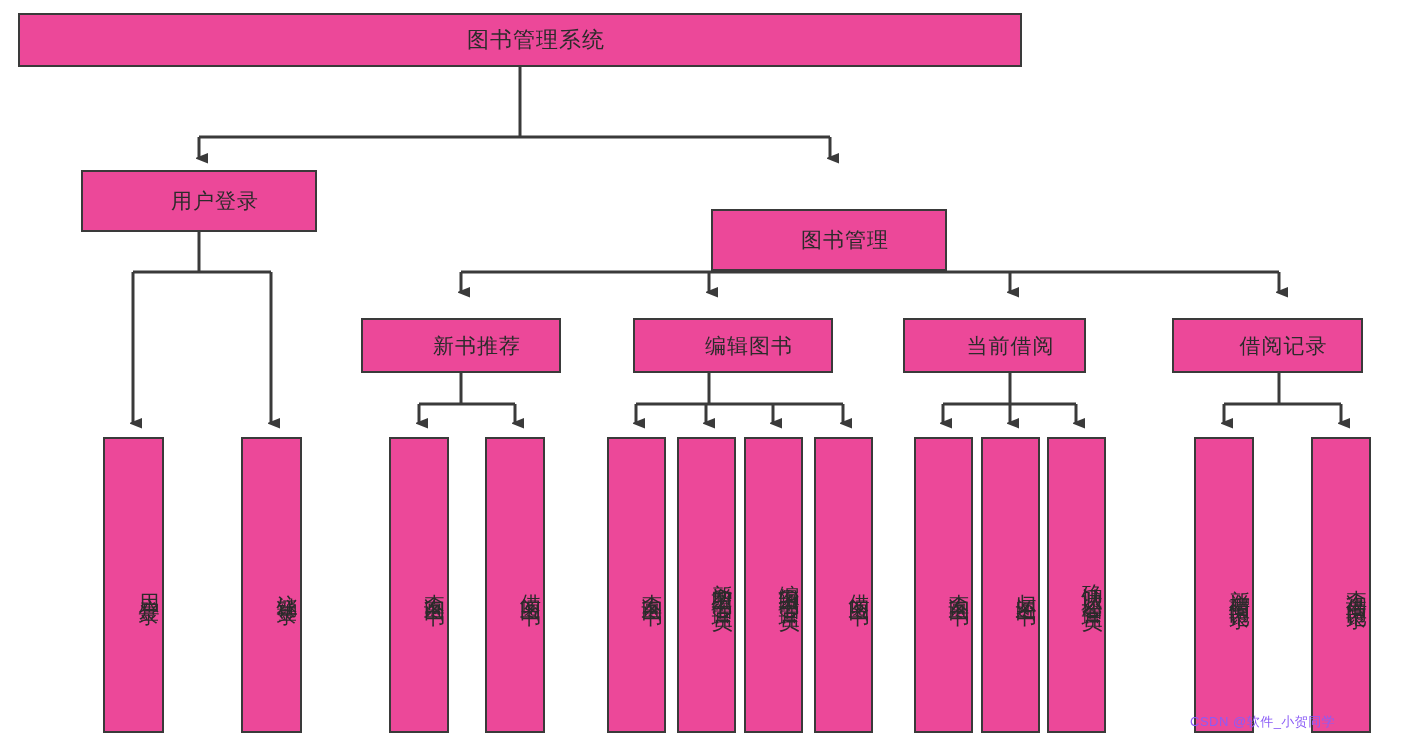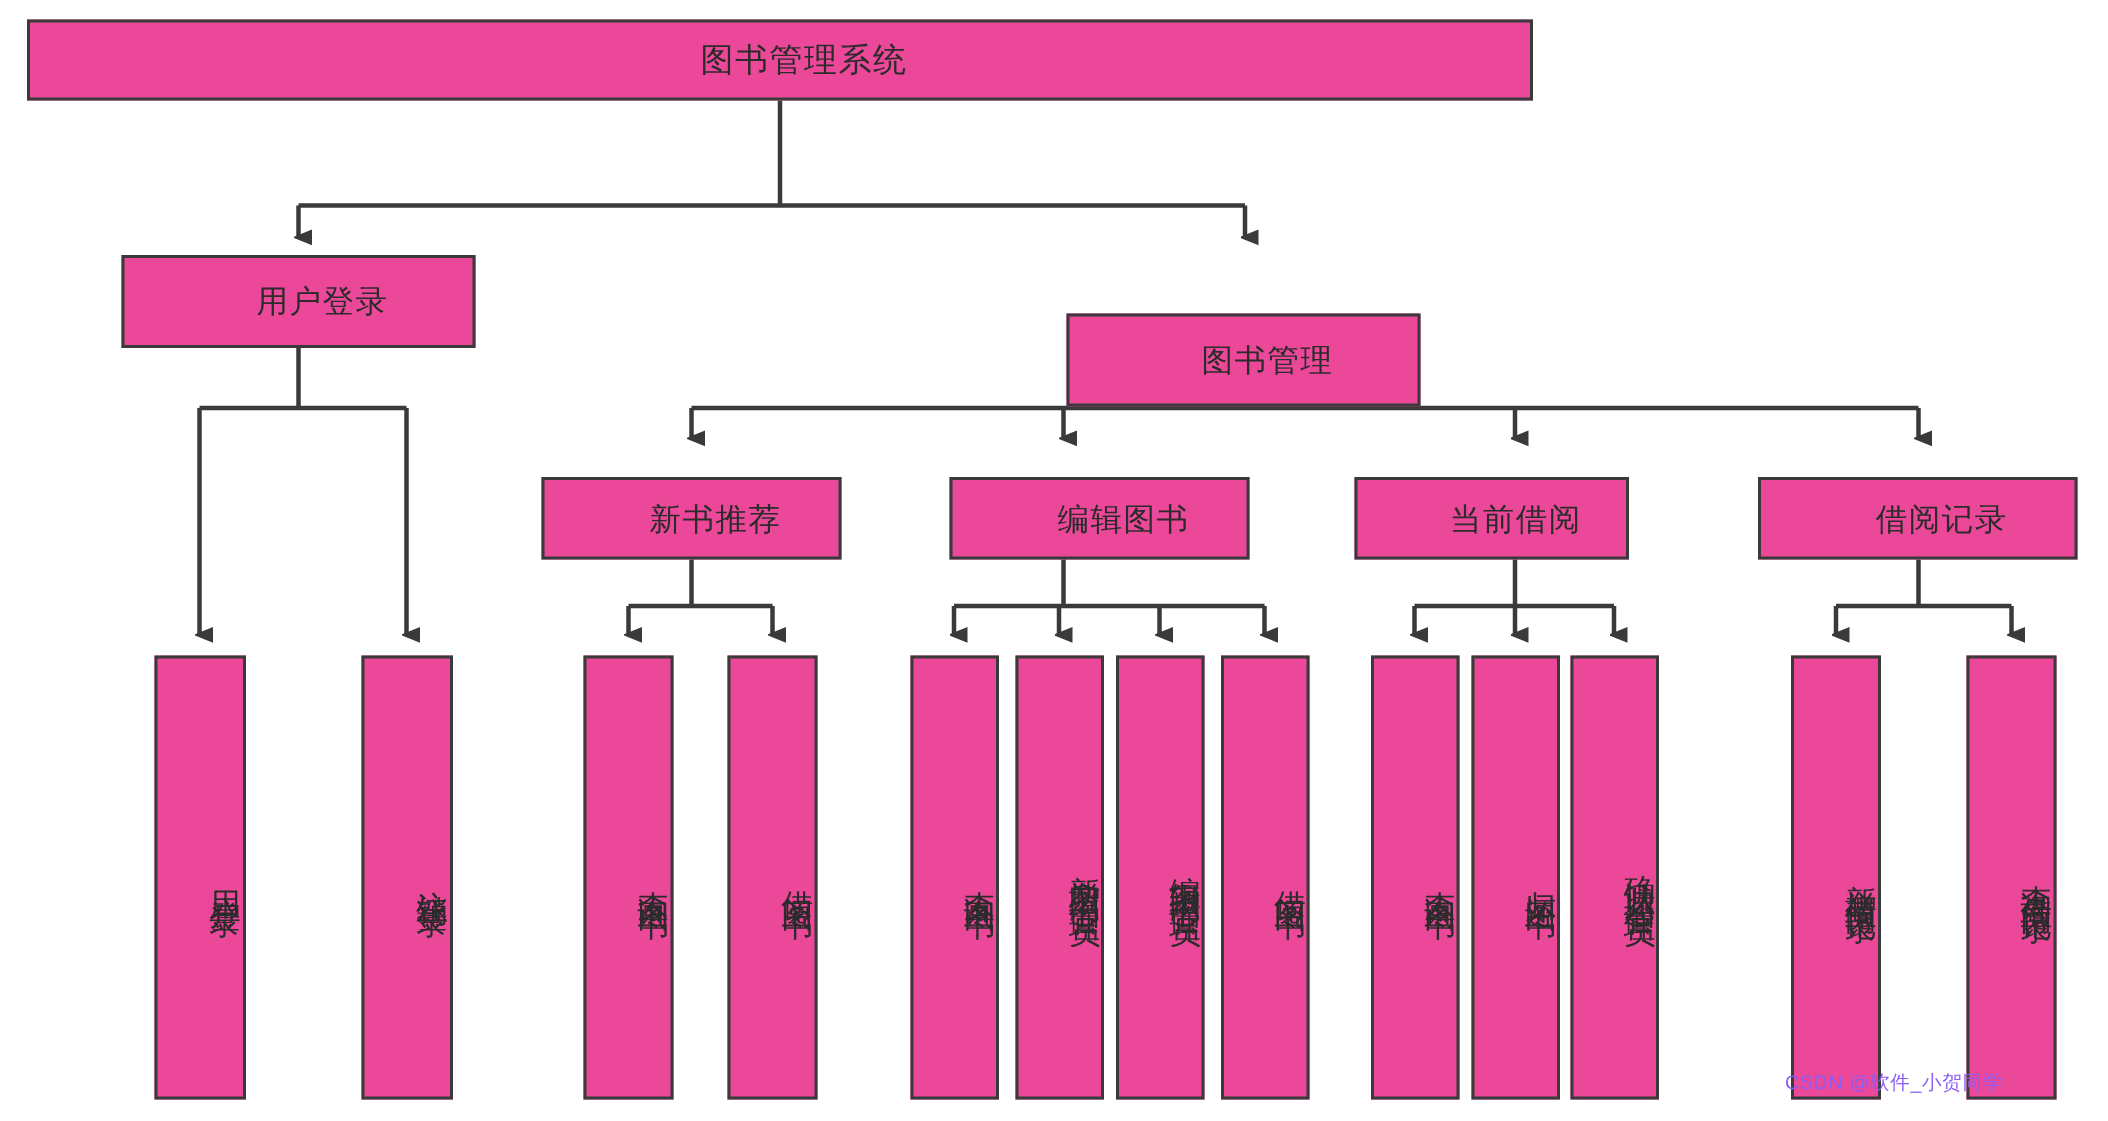--- a/index.html
+++ b/index.html
@@ -137,21 +137,21 @@
   </div>
 
   <div class="node h" style="left:633px; top:318px; width:200px; height:55px;">
     <span>编辑图书</span>
   </div>
 
   <div class="node h" style="left:903px; top:318px; width:183px; height:55px;">
     <span>当前借阅</span>
   </div>
 
-  <div class="node h" style="left:1172px; top:318px; width:213px; height:55px;">
+  <div class="node h" style="left:1172px; top:318px; width:191px; height:55px;">
     <span>借阅记录</span>
   </div>
 
   <div class="node v" style="left:103px; top:437px; width:61px; height:296px;">
     <span class="vlabel">用户登录</span>
   </div>
 
   <div class="node v" style="left:241px; top:437px; width:61px; height:296px;">
     <span class="vlabel">注销登录</span>
   </div>

